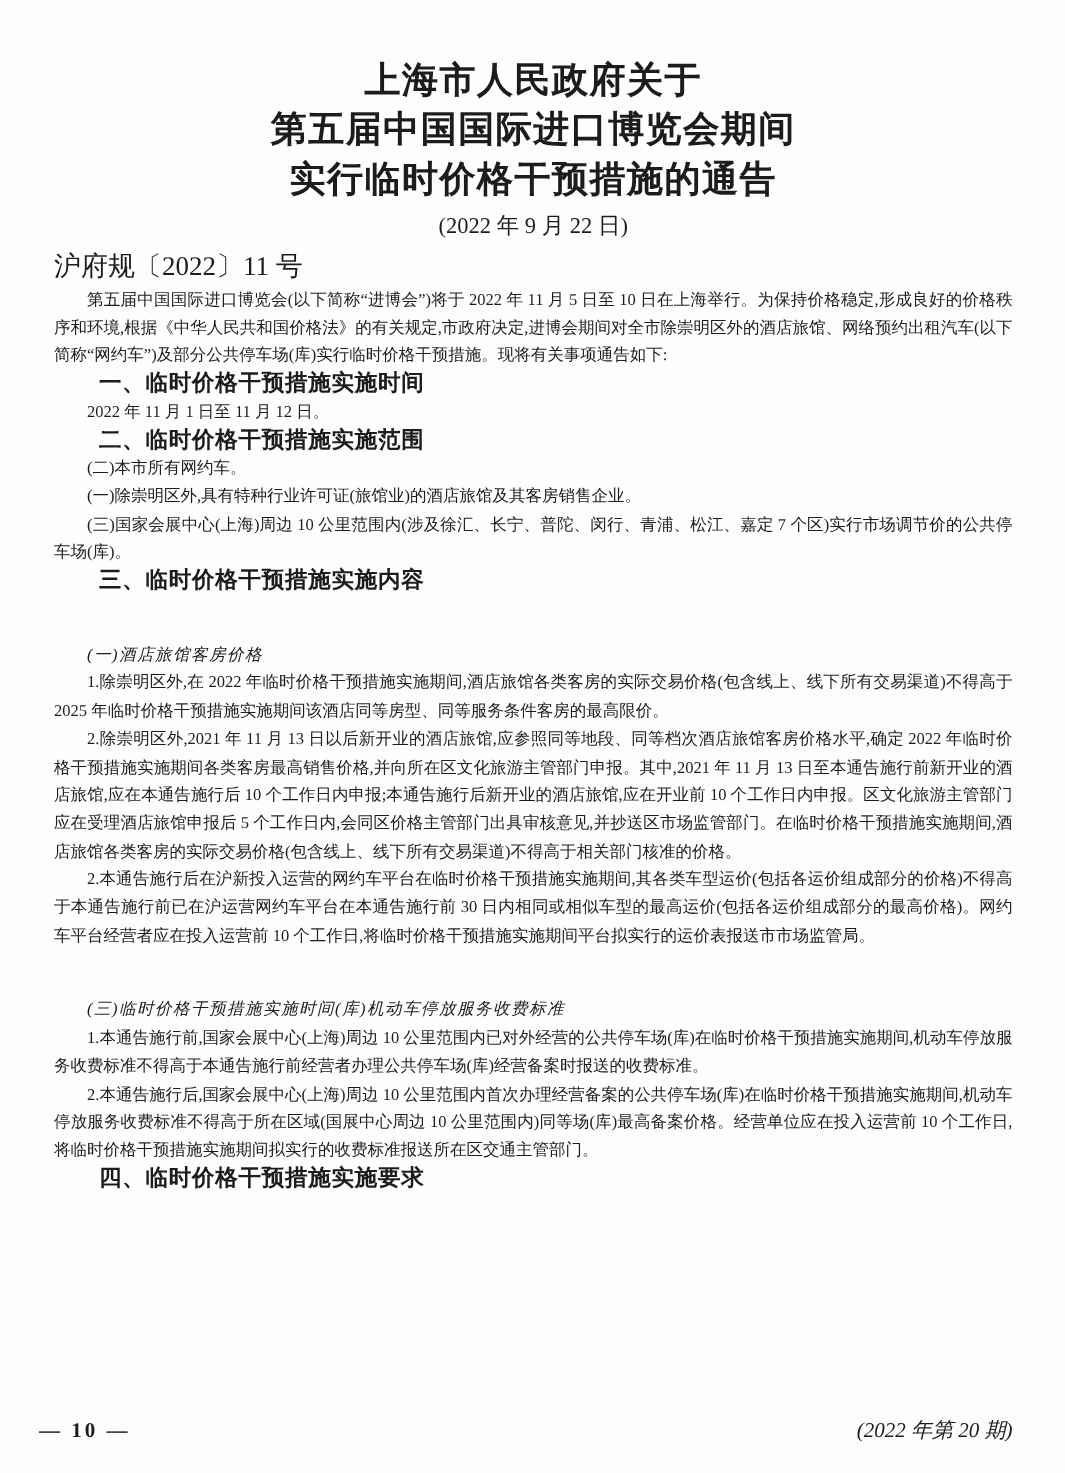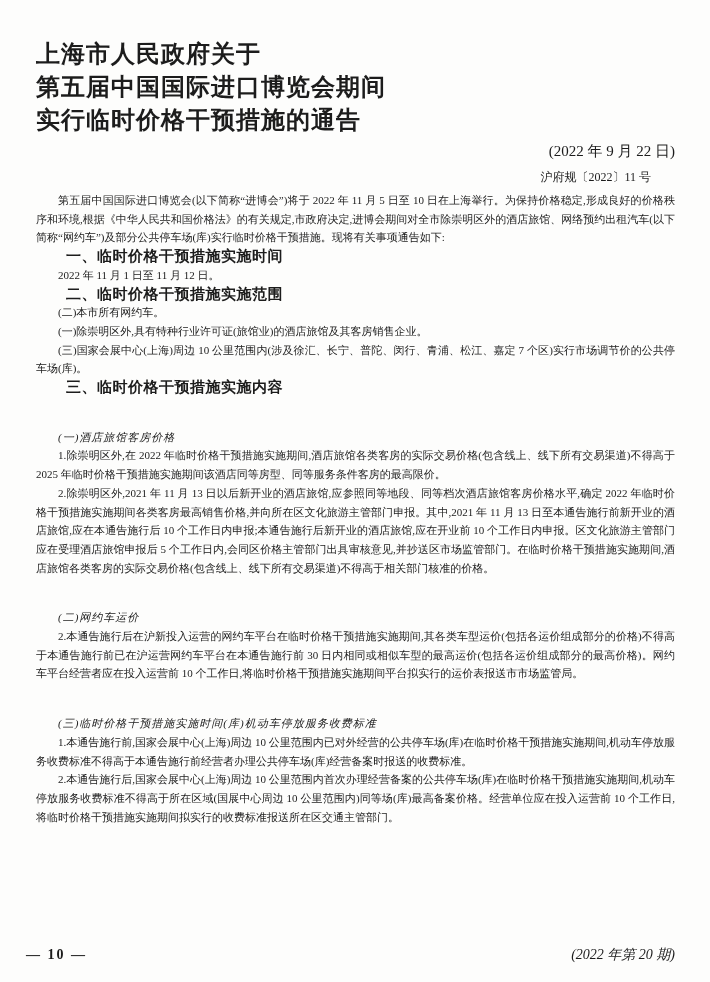--- a/index.html
+++ b/index.html
@@ -9,36 +9,35 @@
     height: 982px;
     margin: 0 auto;
     background: #fdfdfc;
     color: #1c1c1c;
     font-family: "Liberation Serif", "DejaVu Serif", serif;
     box-sizing: border-box;
     padding: 30px 35px 0 36px;
     overflow: hidden;
   }
   .title {
-    text-align: left;
+    text-align: center;
     font-size: 24px;
     line-height: 33px;
     font-weight: 700;
     letter-spacing: 1px;
     margin: 8px 0 0 0;
   }
   .date-line {
-    text-align: right;
+    text-align: center;
     font-size: 15px;
     line-height: 22px;
     margin-top: 3px;
   }
   .doc-number {
-    text-align: right;
-    font-size: 12px;
+    font-size: 18px;
     line-height: 20px;
     padding-right: 24px;
     margin-top: 5px;
     margin-bottom: 4px;
   }
   .doc-body { font-size: 15.5px; }
   .doc-body p {
     margin: 0;
     text-indent: 2em;
     text-align: justify;
@@ -101,25 +100,25 @@
     <p class="sec-head">一、临时价格干预措施实施时间</p>
     <p class="body">2022 年 11 月 1 日至 11 月 12 日。</p>
     <p class="sec-head">二、临时价格干预措施实施范围</p>
     <p class="body">(二)本市所有网约车。</p>
     <p class="body">(一)除崇明区外,具有特种行业许可证(旅馆业)的酒店旅馆及其客房销售企业。</p>
     <p class="body">(三)国家会展中心(上海)周边 10 公里范围内(涉及徐汇、长宁、普陀、闵行、青浦、松江、嘉定 7 个区)实行市场调节价的公共停车场(库)。</p>
     <p class="sec-head">三、临时价格干预措施实施内容</p>
     <p class="sub-head">(一)酒店旅馆客房价格</p>
     <p class="body">1.除崇明区外,在 2022 年临时价格干预措施实施期间,酒店旅馆各类客房的实际交易价格(包含线上、线下所有交易渠道)不得高于 2025 年临时价格干预措施实施期间该酒店同等房型、同等服务条件客房的最高限价。</p>
     <p class="body">2.除崇明区外,2021 年 11 月 13 日以后新开业的酒店旅馆,应参照同等地段、同等档次酒店旅馆客房价格水平,确定 2022 年临时价格干预措施实施期间各类客房最高销售价格,并向所在区文化旅游主管部门申报。其中,2021 年 11 月 13 日至本通告施行前新开业的酒店旅馆,应在本通告施行后 10 个工作日内申报;本通告施行后新开业的酒店旅馆,应在开业前 10 个工作日内申报。区文化旅游主管部门应在受理酒店旅馆申报后 5 个工作日内,会同区价格主管部门出具审核意见,并抄送区市场监管部门。在临时价格干预措施实施期间,酒店旅馆各类客房的实际交易价格(包含线上、线下所有交易渠道)不得高于相关部门核准的价格。</p>
-    <p class="sub-head">(二)网约车运价</p>
     <p class="body">2.本通告施行后在沪新投入运营的网约车平台在临时价格干预措施实施期间,其各类车型运价(包括各运价组成部分的价格)不得高于本通告施行前已在沪运营网约车平台在本通告施行前 30 日内相同或相似车型的最高运价(包括各运价组成部分的最高价格)。网约车平台经营者应在投入运营前 10 个工作日,将临时价格干预措施实施期间平台拟实行的运价表报送市市场监管局。</p>
     <p class="sub-head">(三)临时价格干预措施实施时间(库)机动车停放服务收费标准</p>
     <p class="body">1.本通告施行前,国家会展中心(上海)周边 10 公里范围内已对外经营的公共停车场(库)在临时价格干预措施实施期间,机动车停放服务收费标准不得高于本通告施行前经营者办理公共停车场(库)经营备案时报送的收费标准。</p>
     <p class="body">2.本通告施行后,国家会展中心(上海)周边 10 公里范围内首次办理经营备案的公共停车场(库)在临时价格干预措施实施期间,机动车停放服务收费标准不得高于所在区域(国展中心周边 10 公里范围内)同等场(库)最高备案价格。经营单位应在投入运营前 10 个工作日,将临时价格干预措施实施期间拟实行的收费标准报送所在区交通主管部门。</p>
+    <p class="sec-head">四、临时价格干预措施实施要求</p>
   </div>
 
   <div class="footer">
     <span class="page-number">— 10 —</span>
     <span class="issue-number">(2022 年第 20 期)</span>
   </div>
 
 </div>
 
 </body></html>

